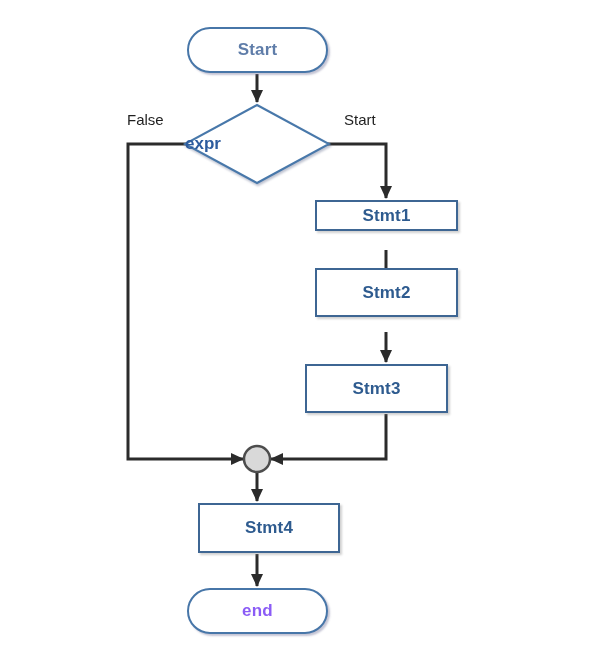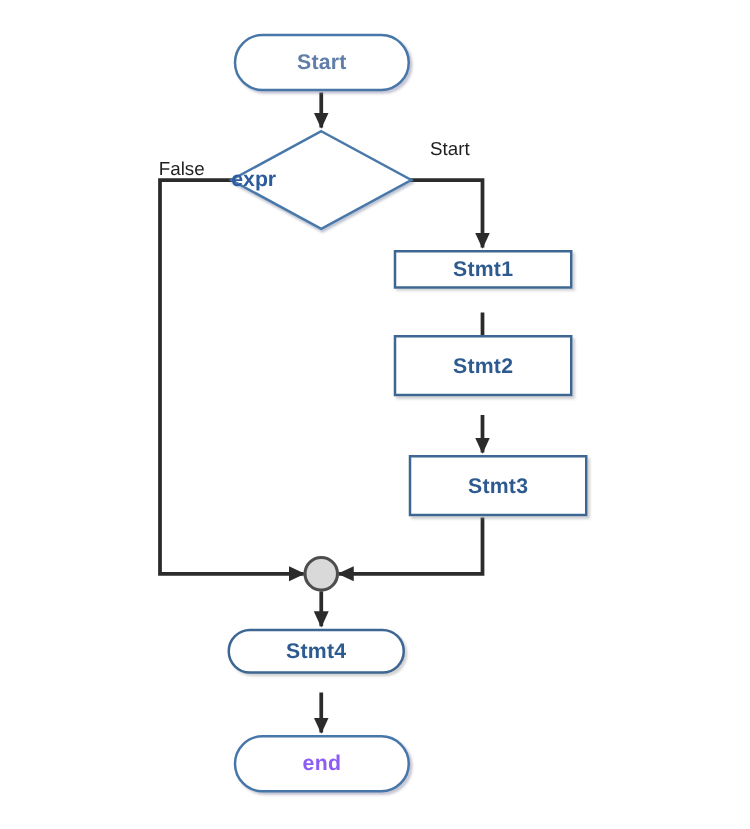--- a/index.html
+++ b/index.html
@@ -50,21 +50,21 @@
     align-items: center;
     justify-content: flex-start;
     pointer-events: none;
   }
   .expr-text { color: #2d5c9e; font-weight: bold; font-size: 17px; }
   .edge-label {
     position: absolute;
     font-size: 15px;
     color: #1f1f1f;
   }
-  .false-label { left: 127px; top: 111px; margin-top: 16px; }
+  .false-label { left: 127px; top: 111px; }
   .true-label  { left: 344px; top: 111px; }
 </style>
 </head>
 <body>
 
 <div class="canvas">
 
   <svg class="connector-layer" width="600" height="663" viewBox="0 0 600 663" xmlns="http://www.w3.org/2000/svg">
     <defs>
       <marker id="arrowhead" markerUnits="userSpaceOnUse" markerWidth="16" markerHeight="16" refX="12" refY="6" orient="auto">
@@ -105,25 +105,25 @@
   <div class="edge-label true-label">Start</div>
 
   <div class="node rect" style="left:315px; top:200px; width:143px; height:31px;">
     <span class="node-label proc-text">Stmt1</span>
   </div>
 
   <div class="node rect" style="left:315px; top:268px; width:143px; height:49px;">
     <span class="node-label proc-text">Stmt2</span>
   </div>
 
-  <div class="node rect" style="left:327px; top:364px; width:143px; height:49px;">
+  <div class="node rect" style="left:305px; top:364px; width:143px; height:49px;">
     <span class="node-label proc-text">Stmt3</span>
   </div>
 
-  <div class="node rect" style="left:182px; top:503px; width:142px; height:36px;border-radius:21px;">
+  <div class="node rect" style="left:198px; top:503px; width:142px; height:50px;">
     <span class="node-label proc-text">Stmt4</span>
   </div>
 
   <div class="node stadium" style="left:187px; top:588px; width:141px; height:46px;">
     <span class="node-label end-text">end</span>
   </div>
 
 </div>
 
 </body></html>

